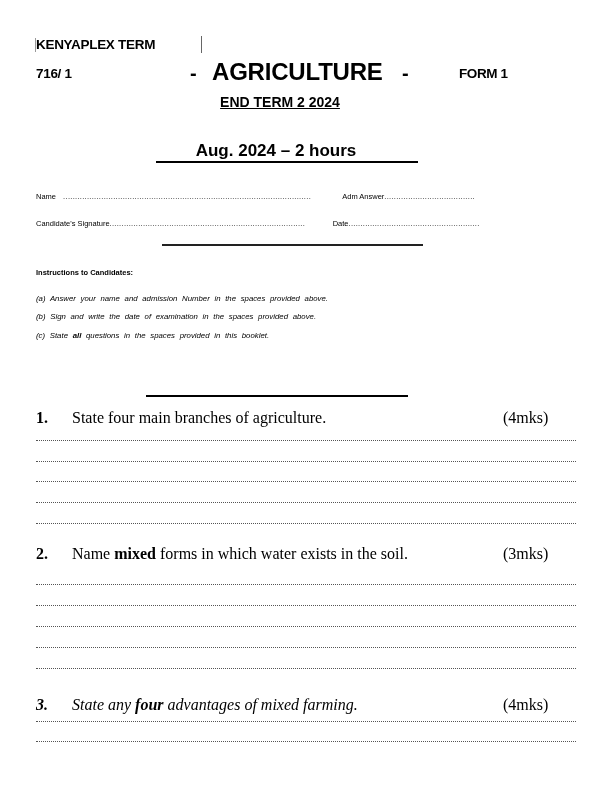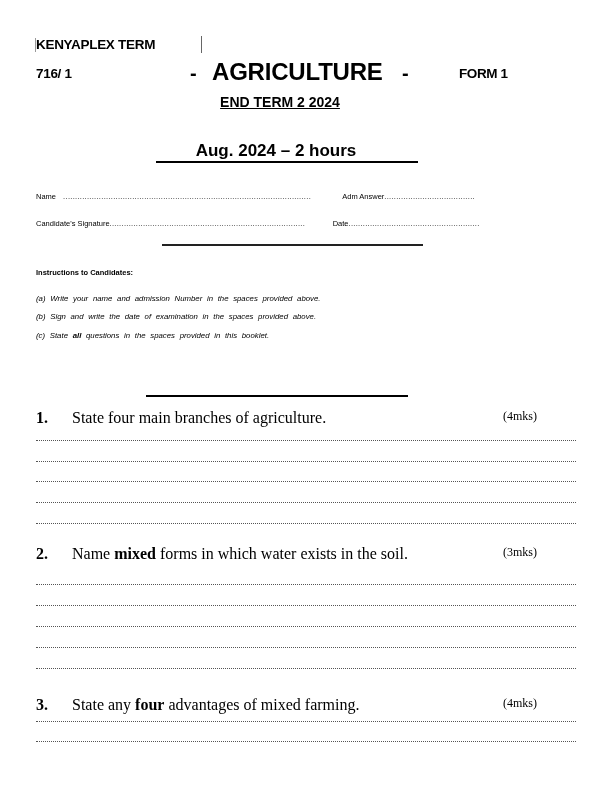--- a/index.html
+++ b/index.html
@@ -22,21 +22,21 @@
     .rule2 { left: 162px; top: 244px; width: 261px; height: 2px; background: #222; }
     .rule3 { left: 146px; top: 395px; width: 262px; }
     .field { font-size: 7.5px; }
     .name-row { left: 36px; top: 192px; }
     .sig-row { left: 36px; top: 219px; }
     .dots { display: inline-block; overflow: hidden; white-space: nowrap; vertical-align: bottom; letter-spacing: 0.3px; }
     .instr-title { left: 36px; top: 268px; font-size: 7.5px; font-weight: bold; }
     .instr { left: 36px; font-size: 7.8px; font-style: italic; word-spacing: 2.5px; }
     .q { left: 36px; font-size: 16px; }
     .q .num { display: inline-block; width: 36px; font-weight: bold; }
-    .marks { left: 503px; font-size: 12px; text-align: right; }
+    .marks { left: 503px; font-size: 16px; text-align: right; }
     .ans-line { left: 36px; width: 540px; height: 0; border-top: 1px dotted #555; }
   </style>
 </head>
 <body>
 
 <div class="abs brand-lbar"></div>
 <div class="abs sans brand">KENYAPLEX TERM</div>
 <div class="abs brand-cursor"></div>
 
 <div class="abs sans code">716/ 1</div>
@@ -54,21 +54,21 @@
   <span class="dots" style="width:272px;margin-left:5px;">........................................................................................................</span>
   <span style="margin-left:5px;">Adm  Answer</span><span class="dots" style="width:91px;">.............................................</span>
 </div>
 <div class="abs sans field sig-row">
   <span>Candidate's  Signature</span><span class="dots" style="width:216px;">..................................................................................</span>
   <span style="margin-left:5px;">Date</span><span class="dots" style="width:131px;">..........................................................</span>
 </div>
 <div class="abs rule2"></div>
 
 <div class="abs sans instr-title">Instructions  to  Candidates:</div>
-<div class="abs sans instr" style="top:294px;">(a)  Write  your  name  and  admission  Number  in  the  spaces  provided  above.</div>
+<div class="abs sans instr" style="top:294px;">(a)  Answer  your  name  and  admission  Number  in  the  spaces  provided  above.</div>
 <div class="abs sans instr" style="top:312px;">(b)  Sign  and  write  the  date  of  examination  in  the  spaces  provided  above.</div>
 <div class="abs sans instr" style="top:331px;">
   <span>(c)  State </span><b>all</b><span> questions  in  the  spaces  provided  in  this  booklet.</span>
 </div>
 <div class="abs rule rule3"></div>
 
 <div class="abs serif q" style="top:409px;">
   <span class="num">1.</span><span>State four main branches of agriculture.</span>
 </div>
 <div class="abs serif marks" style="top:409px;">(4mks)</div>
@@ -81,18 +81,18 @@
 <div class="abs serif q" style="top:545px;">
   <span class="num">2.</span><span>Name </span><b>mixed</b><span> forms in which water exists in the soil.</span>
 </div>
 <div class="abs serif marks" style="top:545px;">(3mks)</div>
 <div class="abs ans-line" style="top:584px;"></div>
 <div class="abs ans-line" style="top:605px;"></div>
 <div class="abs ans-line" style="top:626px;"></div>
 <div class="abs ans-line" style="top:647px;"></div>
 <div class="abs ans-line" style="top:668px;"></div>
 
-<div class="abs serif q" style="top:696px;">
+<div class="abs serif q" style="top:696px;font-style:italic;">
   <span class="num">3.</span><span>State any </span><b>four</b><span> advantages of mixed farming.</span>
 </div>
 <div class="abs serif marks" style="top:696px;">(4mks)</div>
 <div class="abs ans-line" style="top:721px;"></div>
 <div class="abs ans-line" style="top:741px;"></div>
 
 </body></html>

